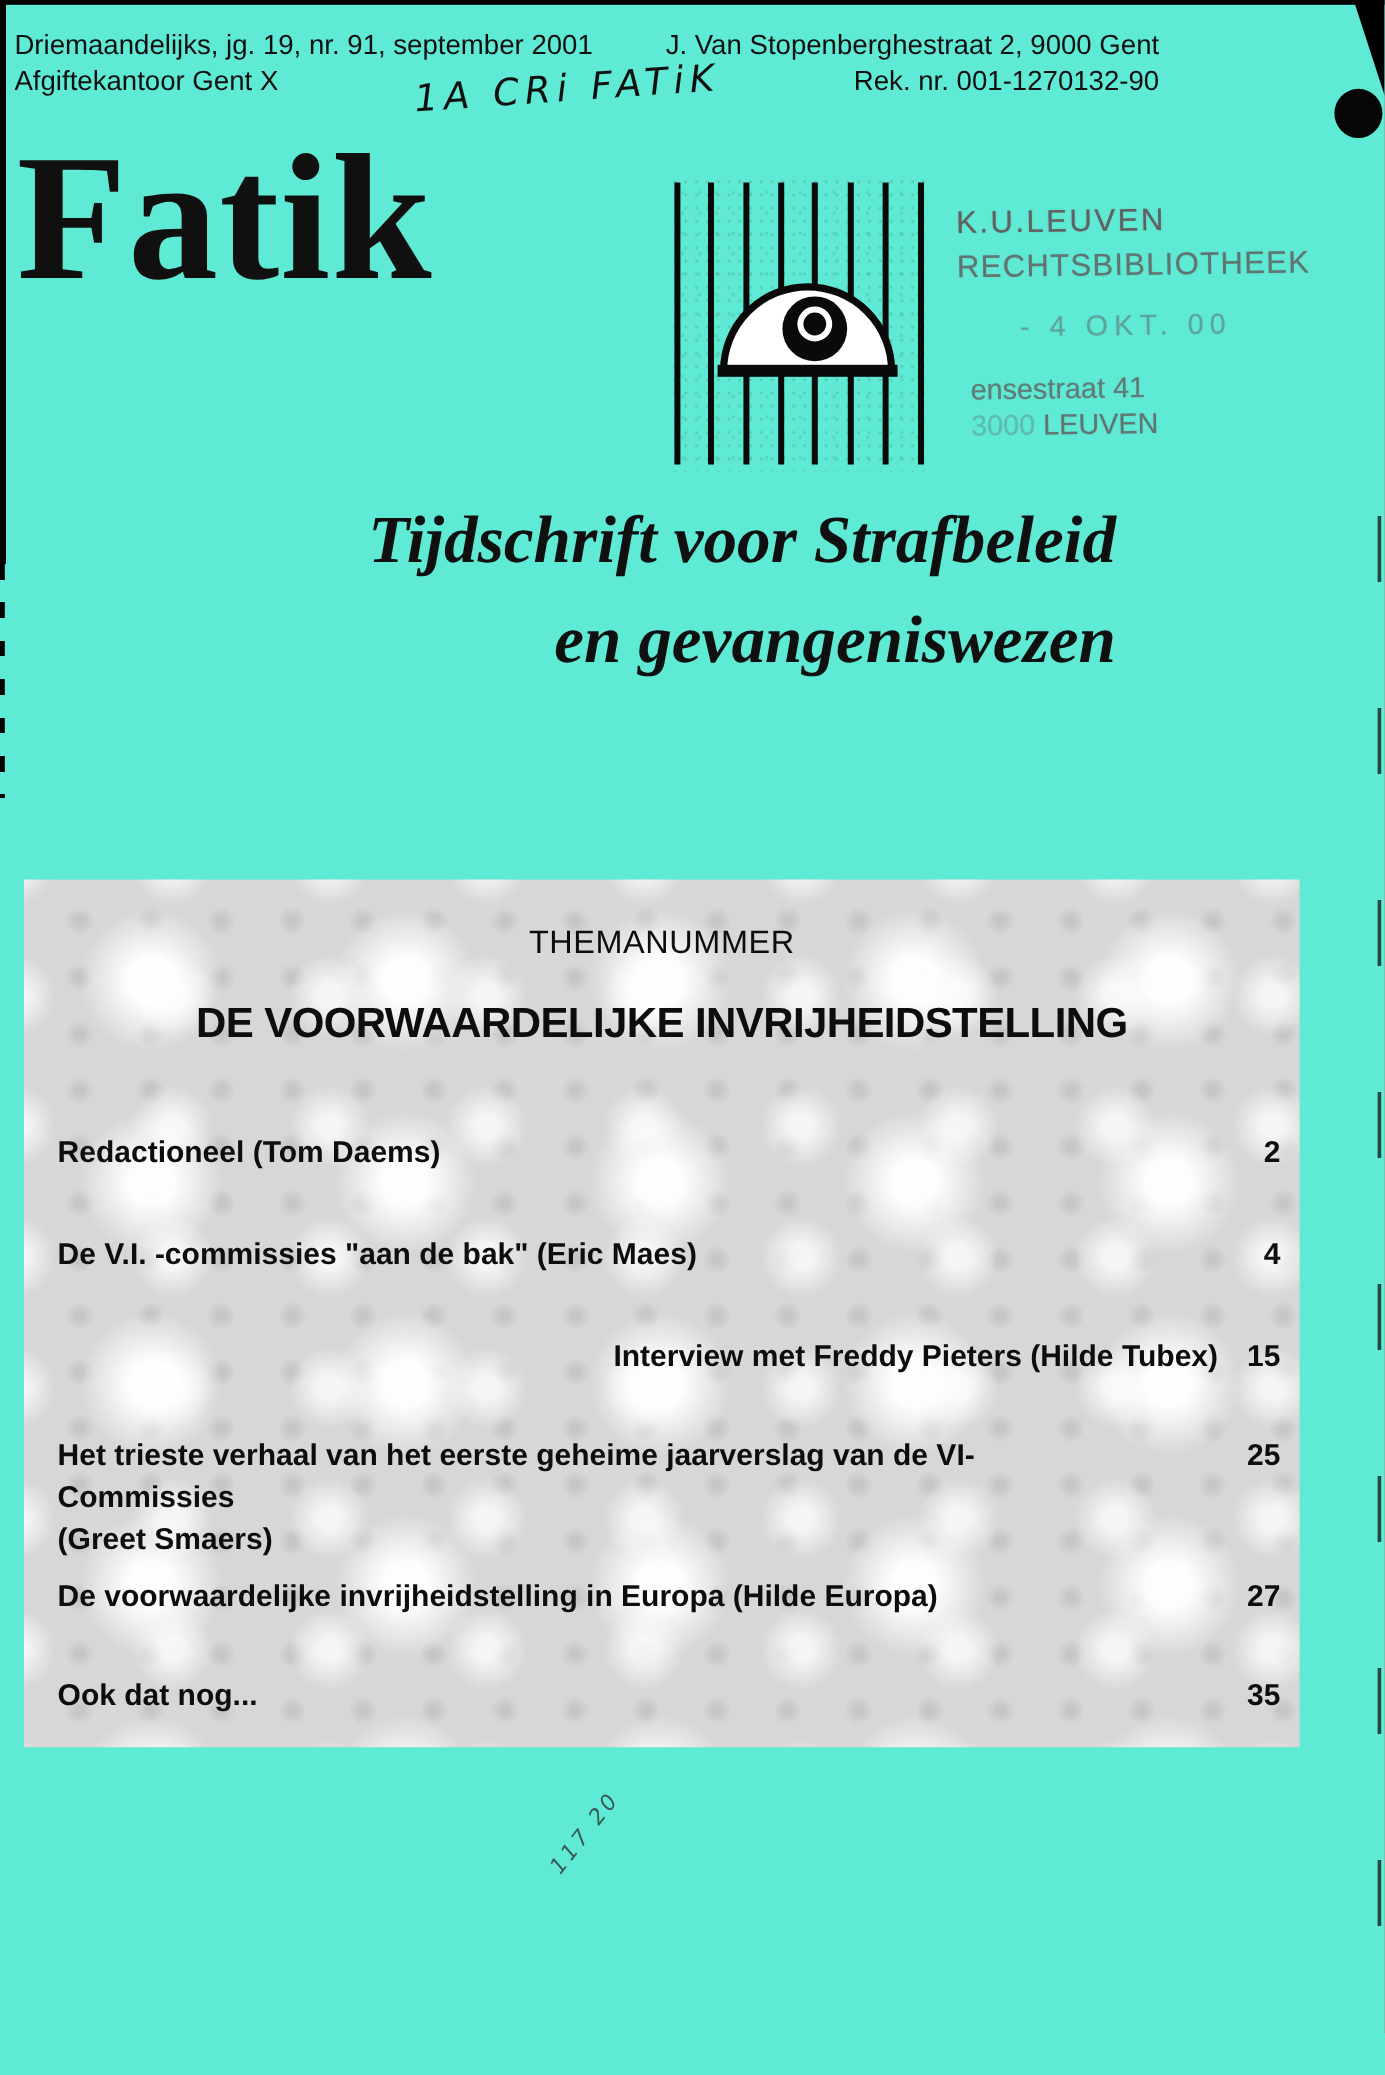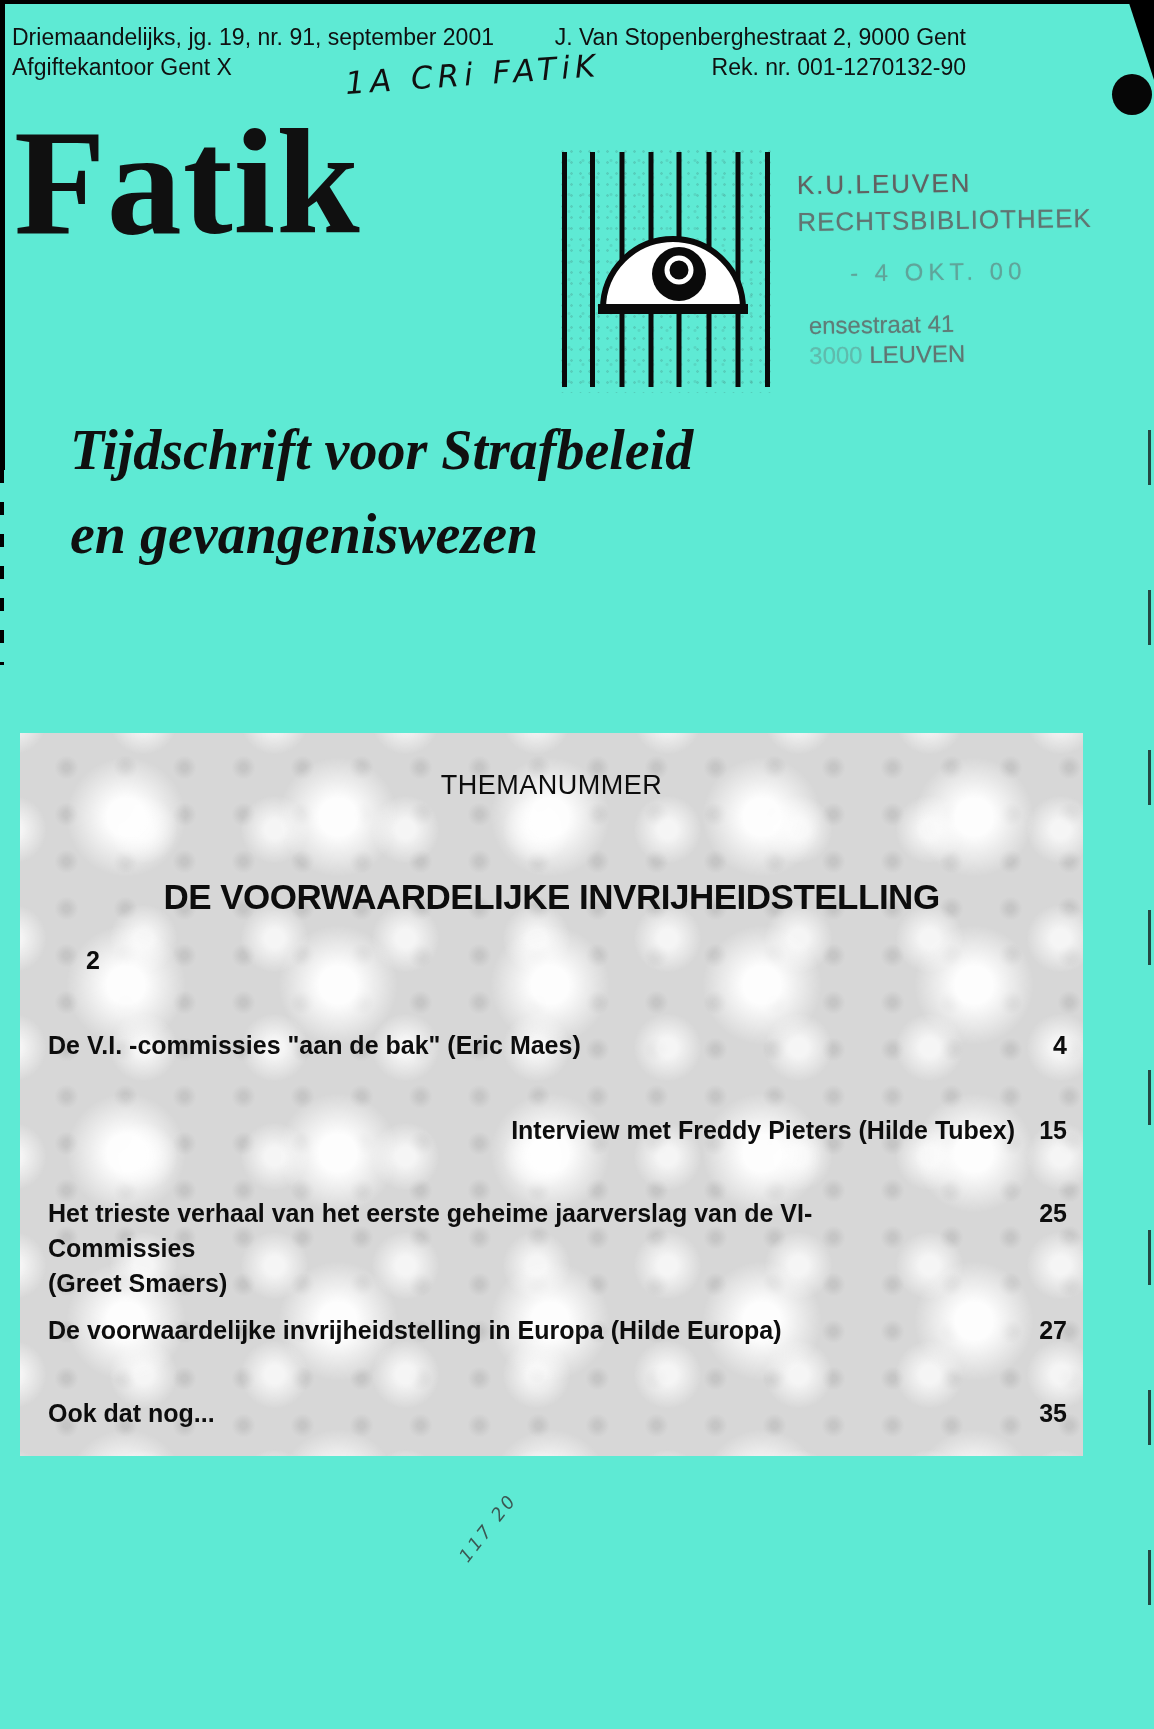--- a/index.html
+++ b/index.html
@@ -34,37 +34,37 @@
   
   .stamp{position:absolute;left:798px;top:168px;width:300px;color:#616161;transform:rotate(-0.8deg);
     text-shadow:0 0 1px rgba(97,97,97,.55);}
   .stamp .l1{font-size:26px;letter-spacing:2px;}
   .stamp .l2{font-size:26px;letter-spacing:1px;margin-top:6px;opacity:.85;}
   .stamp .date{font-size:24px;letter-spacing:5px;margin-top:22px;padding-left:52px;opacity:.5;}
   .stamp .a1{font-size:24px;margin-top:24px;padding-left:10px;opacity:.8;}
   .stamp .a2{font-size:24px;margin-top:2px;padding-left:10px;opacity:.85;}
   .stamp .faint{opacity:.4;}
   
-  .subtitle{position:absolute;left:70px;top:408px;width:860px;text-align:left;
+  .subtitle{position:absolute;left:70px;top:408px;width:860px;text-align:right;
     font-family:"Liberation Serif",serif;font-style:italic;font-weight:700;
     font-size:56px;line-height:84px;letter-spacing:0px;}
   
   .toc{position:absolute;left:20px;top:733px;width:1063px;height:723px;
     background-color:#d7d7d7;
     background-image:
       radial-gradient(circle,rgba(255,255,255,.95) 0 14%,rgba(255,255,255,0) 44%),
       radial-gradient(circle,rgba(255,255,255,.75) 0 11%,rgba(255,255,255,0) 40%),
       radial-gradient(circle,rgba(110,110,110,.16) 0 9%,rgba(110,110,110,0) 32%);
     background-size:212px 168px,131px 109px,59px 47px;
     background-position:0 0,58px 42px,17px 11px;
     color:#0d0d0d;}
   .toc-kicker{position:absolute;left:0;top:37px;width:100%;text-align:center;
     font-weight:400;font-size:27px;letter-spacing:0.5px;}
   .toc-title{position:absolute;left:0;top:100px;width:100%;text-align:center;
-    font-weight:700;font-size:35px;letter-spacing:-0.5px;white-space:nowrap;margin-top:44px;}
+    font-weight:700;font-size:35px;letter-spacing:-0.5px;white-space:nowrap;}
   .toc-row{position:absolute;left:28px;right:16px;display:flex;justify-content:space-between;
     align-items:flex-start;font-weight:700;font-size:25px;line-height:35px;}
   .toc-row .t{max-width:900px;}
   .toc-row .t .l2{display:block;}
   .toc-row .p{width:52px;text-align:right;flex:none;}
   .r1{top:210px;} .r2{top:295px;} .r3{top:380px;justify-content:flex-end;} .r4{top:463px;} .r5{top:580px;} .r6{top:663px;}
   
   .hand-bottom{position:absolute;left:447px;top:1517px;transform:rotate(-52deg);
     font-family:"DejaVu Sans",sans-serif;font-style:italic;font-size:18px;
     letter-spacing:3px;color:#333;opacity:.8;white-space:nowrap;}
@@ -123,20 +123,21 @@
   <div class="subtitle">
     <div>Tijdschrift voor Strafbeleid</div>
     <div>en gevangeniswezen</div>
   </div>
 
   <div class="toc">
     <div class="toc-kicker">THEMANUMMER</div>
     <div class="toc-title">DE VOORWAARDELIJKE INVRIJHEIDSTELLING</div>
 
     <div class="toc-row r1">
+      <span class="t">Redactioneel (Tom Daems)</span>
       <span class="p">2</span>
     </div>
     <div class="toc-row r2">
       <span class="t">De V.I. -commissies "aan de bak" (Eric Maes)</span>
       <span class="p">4</span>
     </div>
     <div class="toc-row r3">
       <span class="t">Interview met Freddy Pieters (Hilde Tubex)</span>
       <span class="p">15</span>
     </div>

